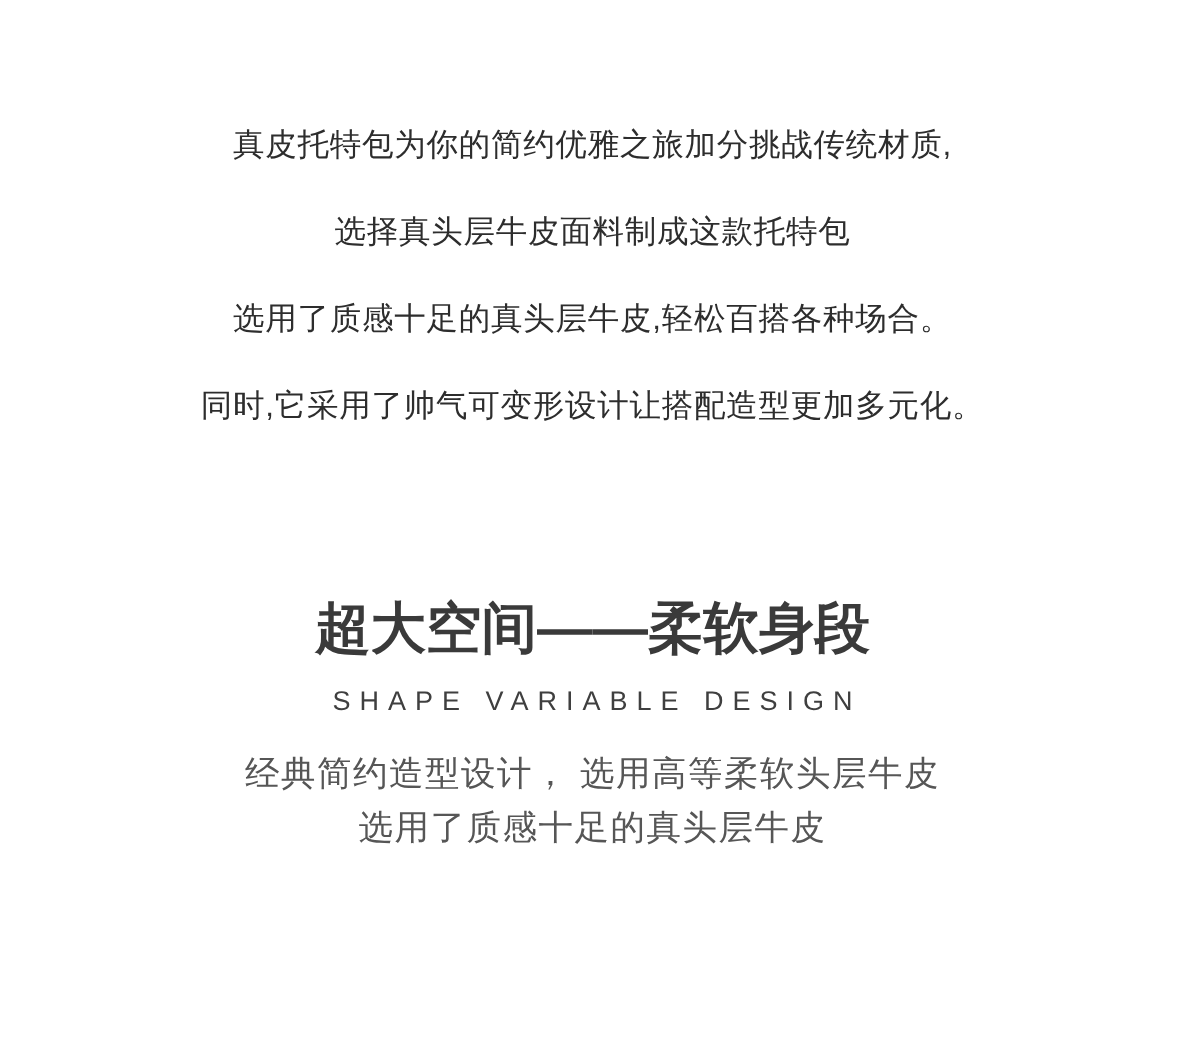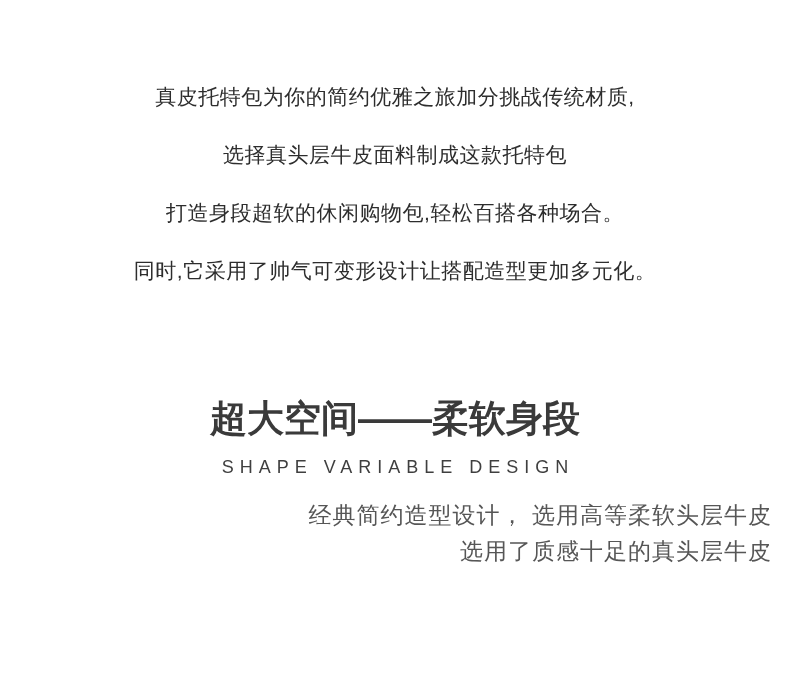--- a/index.html
+++ b/index.html
@@ -45,40 +45,39 @@
     font-size: 18px;
     line-height: 20px;
     font-weight: 400;
     color: #3f3f3f;
     letter-spacing: 6px;
     text-indent: 6px; 
     white-space: nowrap;
   }
   .feature-desc-block {
     margin-top: 20px;
-    text-align: right;
   }
   .feature-desc {
     margin: 0;
     font-size: 23px;
     line-height: 36px;
     color: #565656;
     letter-spacing: 1px;
     white-space: nowrap;
   }
 </style>
 </head>
 <body>
 
 <div class="page">
 
   <section class="intro">
     <p class="intro-line">真皮托特包为你的简约优雅之旅加分挑战传统材质,</p>
     <p class="intro-line">选择真头层牛皮面料制成这款托特包</p>
-    <p class="intro-line">打造身段超软的休闲购物包,轻松百搭各种场合。</p>
+    <p class="intro-line">选用了质感十足的真头层牛皮,轻松百搭各种场合。</p>
     <p class="intro-line">同时,它采用了帅气可变形设计让搭配造型更加多元化。</p>
   </section>
 
   <section class="feature">
     <h1 class="feature-title">超大空间——柔软身段</h1>
     <div class="feature-subtitle">SHAPE VARIABLE DESIGN</div>
     <div class="feature-desc-block">
       <p class="feature-desc">经典简约造型设计， 选用高等柔软头层牛皮</p>
       <p class="feature-desc">选用了质感十足的真头层牛皮</p>
     </div>

